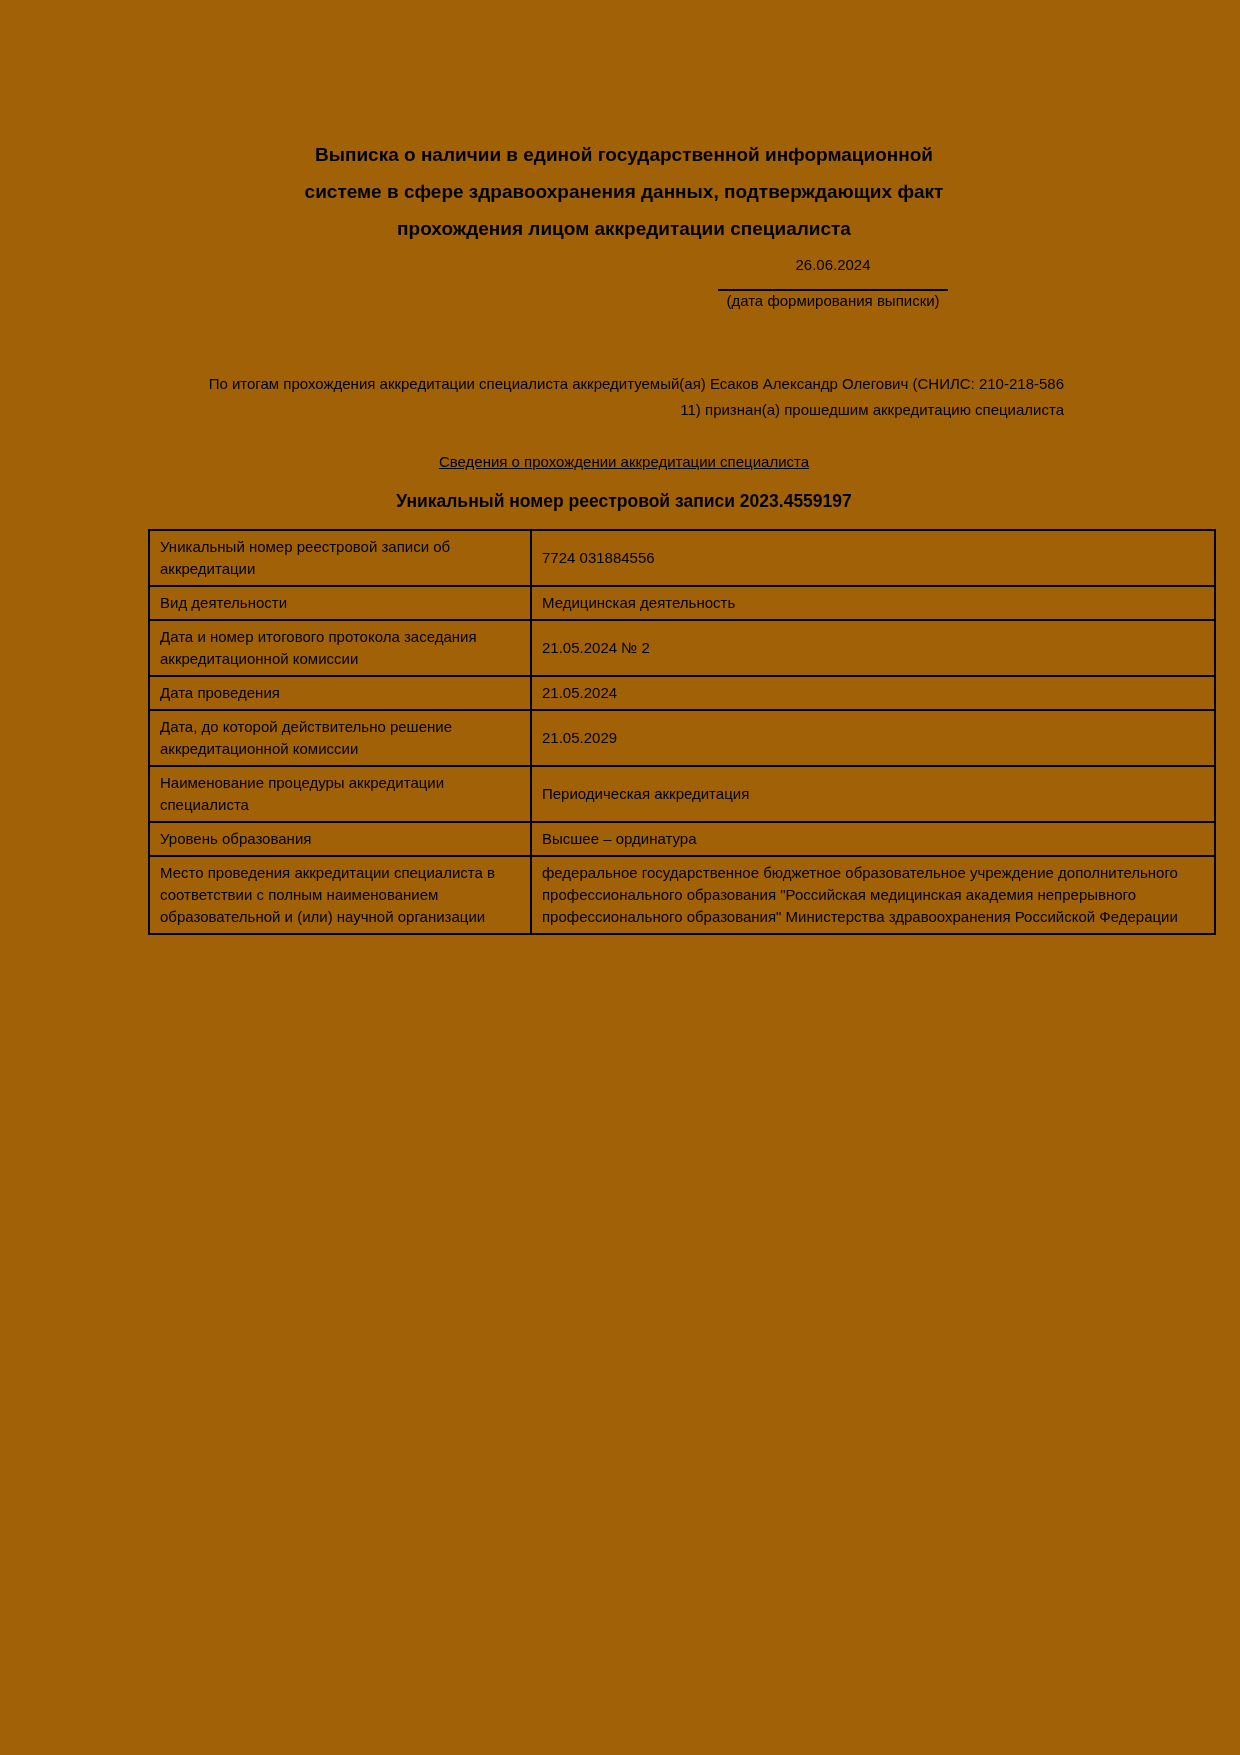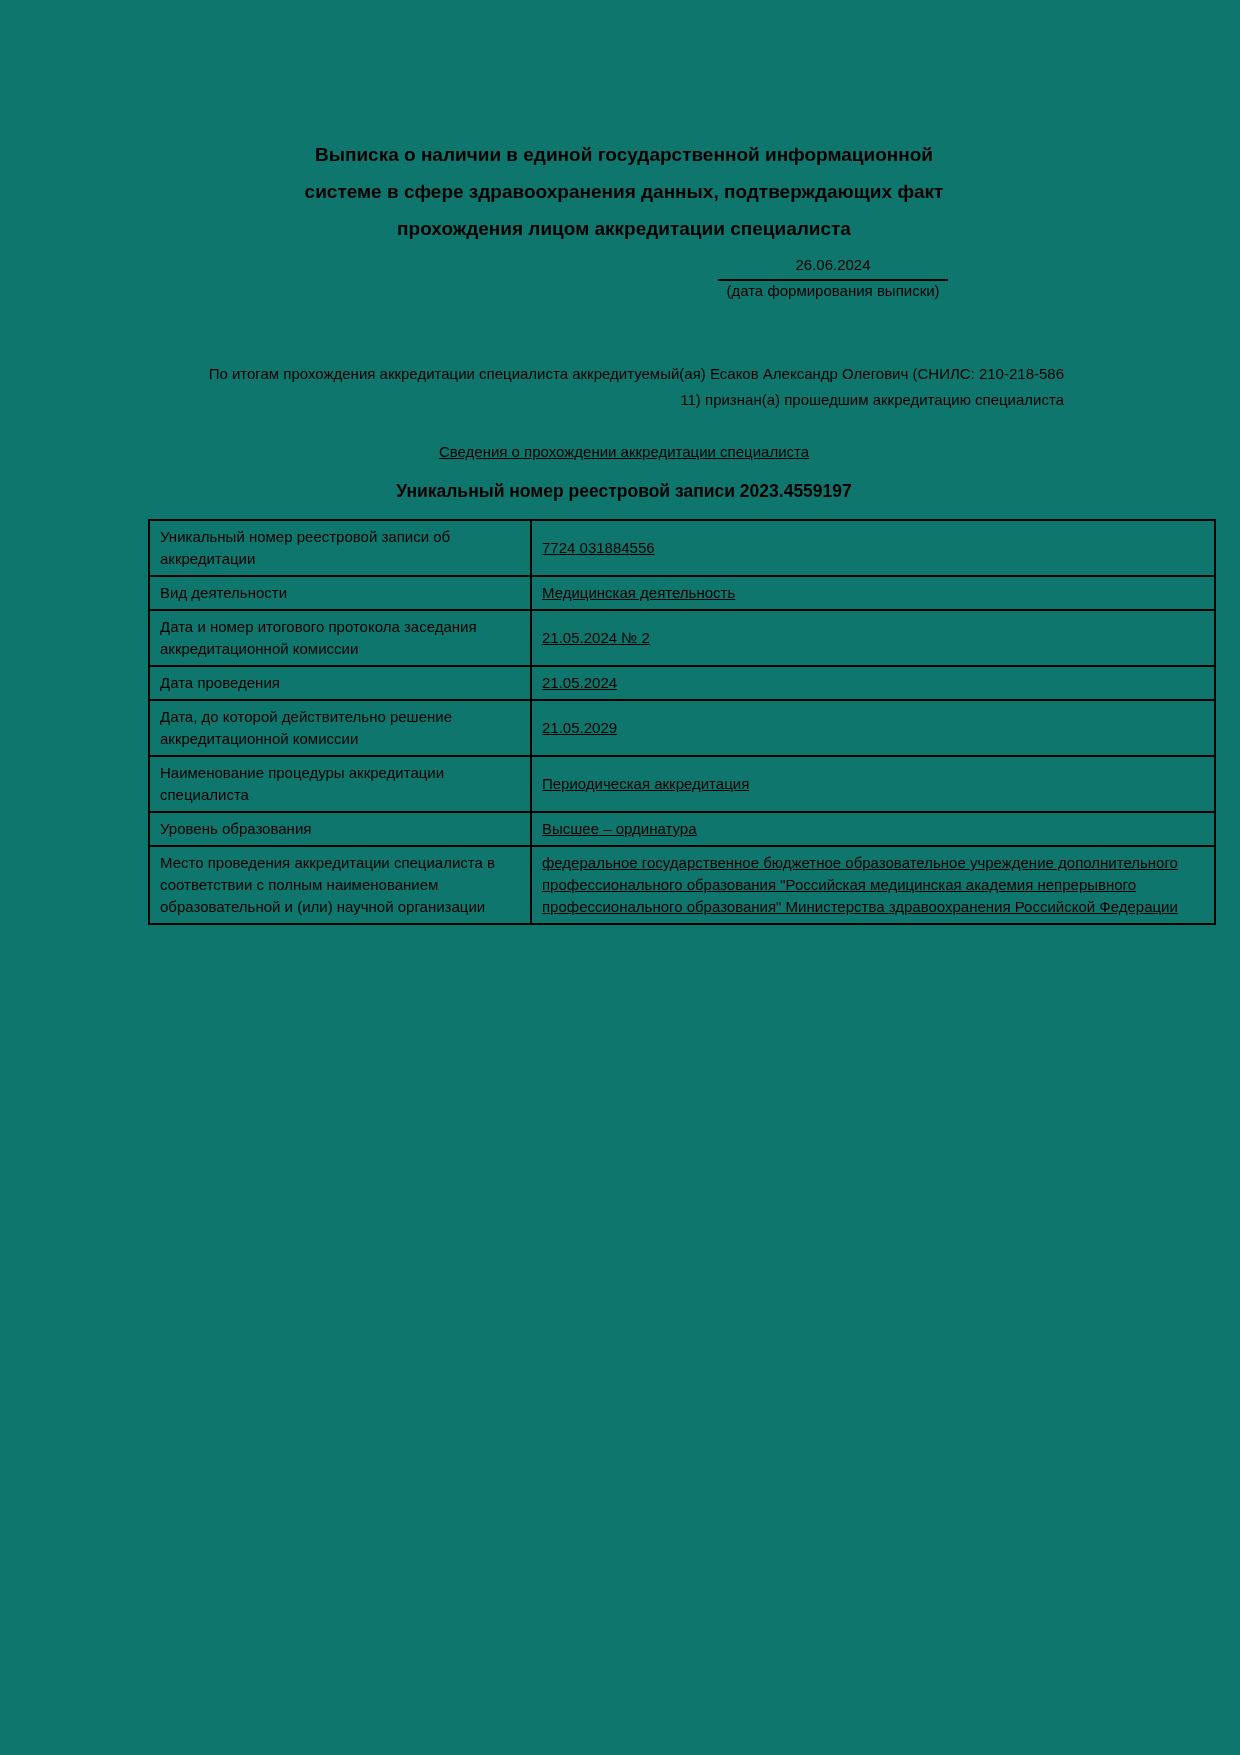--- a/index.html
+++ b/index.html
@@ -4,21 +4,21 @@
 <style>
   html, body {
     margin: 0;
     padding: 0;
     background: #ffffff;
   }
   .page {
     position: relative;
     width: 1240px;
     height: 1755px;
-    background: #0f766e;
+    background: #a16207;
     color: #000000;
     font-family: "Liberation Sans", "DejaVu Sans", sans-serif;
     overflow: hidden;
   }
   .content {
     margin-left: 148px;
     width: 952px;
     padding-top: 136px;
   }
   .doc-title {
@@ -29,21 +29,21 @@
   }
   .date-block {
     margin-top: 8px;
     margin-left: 570px;
     width: 230px;
     text-align: center;
     font-size: 15px;
   }
   .date-value {
     display: block;
-    padding-bottom: 5px;
+    padding-bottom: 15px;
     border-bottom: 2px solid #000000;
     line-height: 19px;
   }
   .date-caption {
     line-height: 20px;
   }
   .intro {
     margin: 60px auto 12px auto;
     max-width: 880px;
     text-align: right;
@@ -74,21 +74,20 @@
     border: 2px solid #000000;
     vertical-align: middle;
     padding: 5px 10px;
     word-wrap: break-word;
   }
   td.label-cell {
     width: 360px; 
   }
   td.value-cell {
     padding-right: 24px;
-    text-decoration: underline;
   }
 </style>
 </head>
 <body>
 
 <div class="page">
   <div class="content">
 
     <div class="doc-title">
       <div>Выписка о наличии в единой государственной информационной</div>

